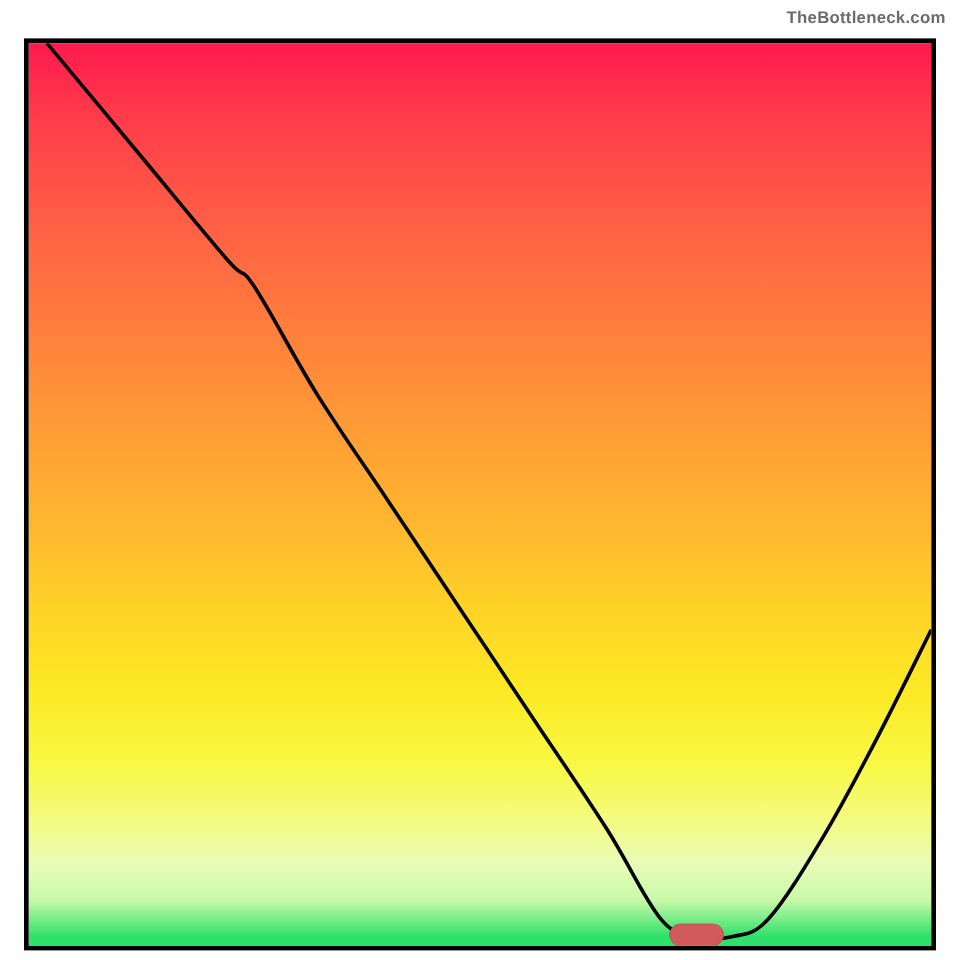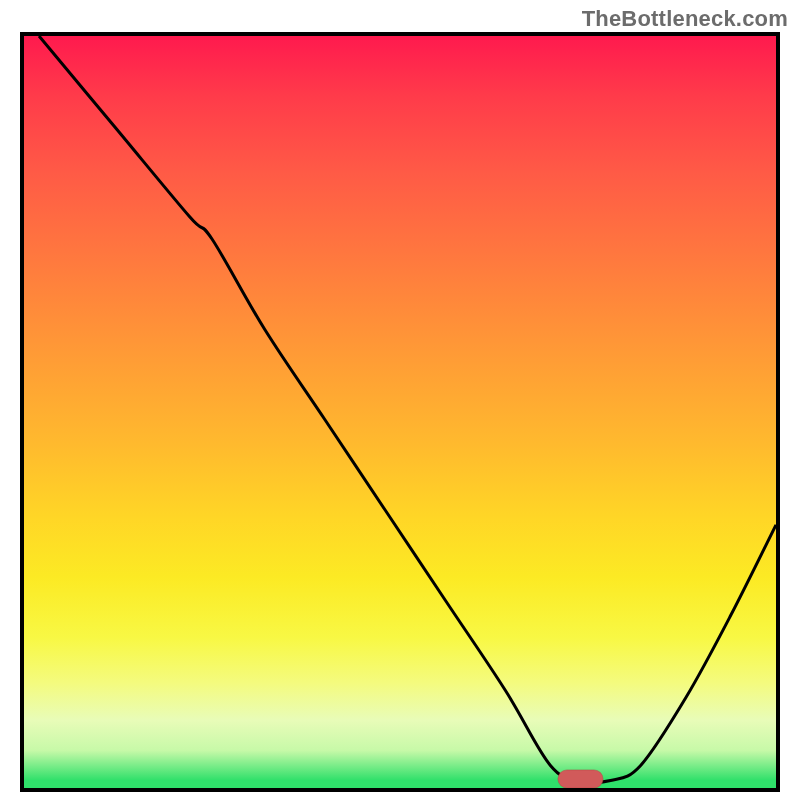--- a/index.html
+++ b/index.html
@@ -12,21 +12,21 @@
   }
   .container {
     position: relative;
     width: 800px;
     height: 800px;
   }
   .watermark {
     position: absolute;
     top: 6px;
     right: 12px;
-    font-size: 22px;
+    font-size: 14px;
     font-weight: 600;
     color: #6c6c6c;
     letter-spacing: 0.2px;
     z-index: 20;
   }
   .plot {
     position: absolute;
     left: 20px;
     top: 32px;
     width: 760px;

